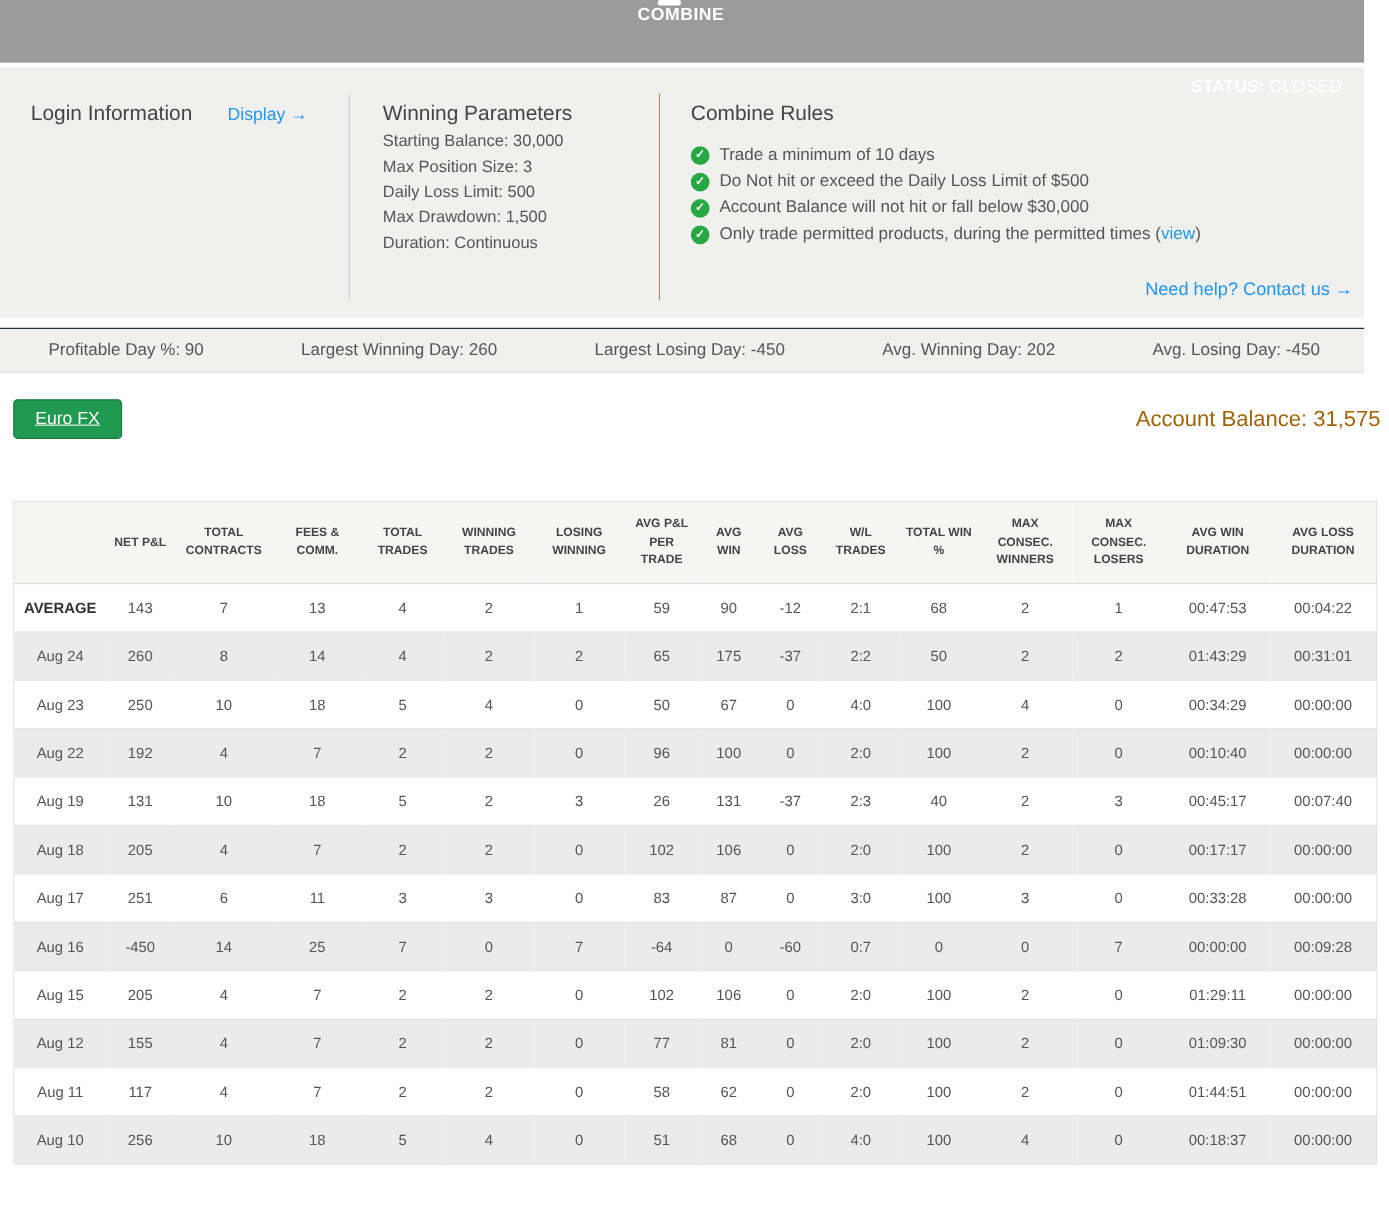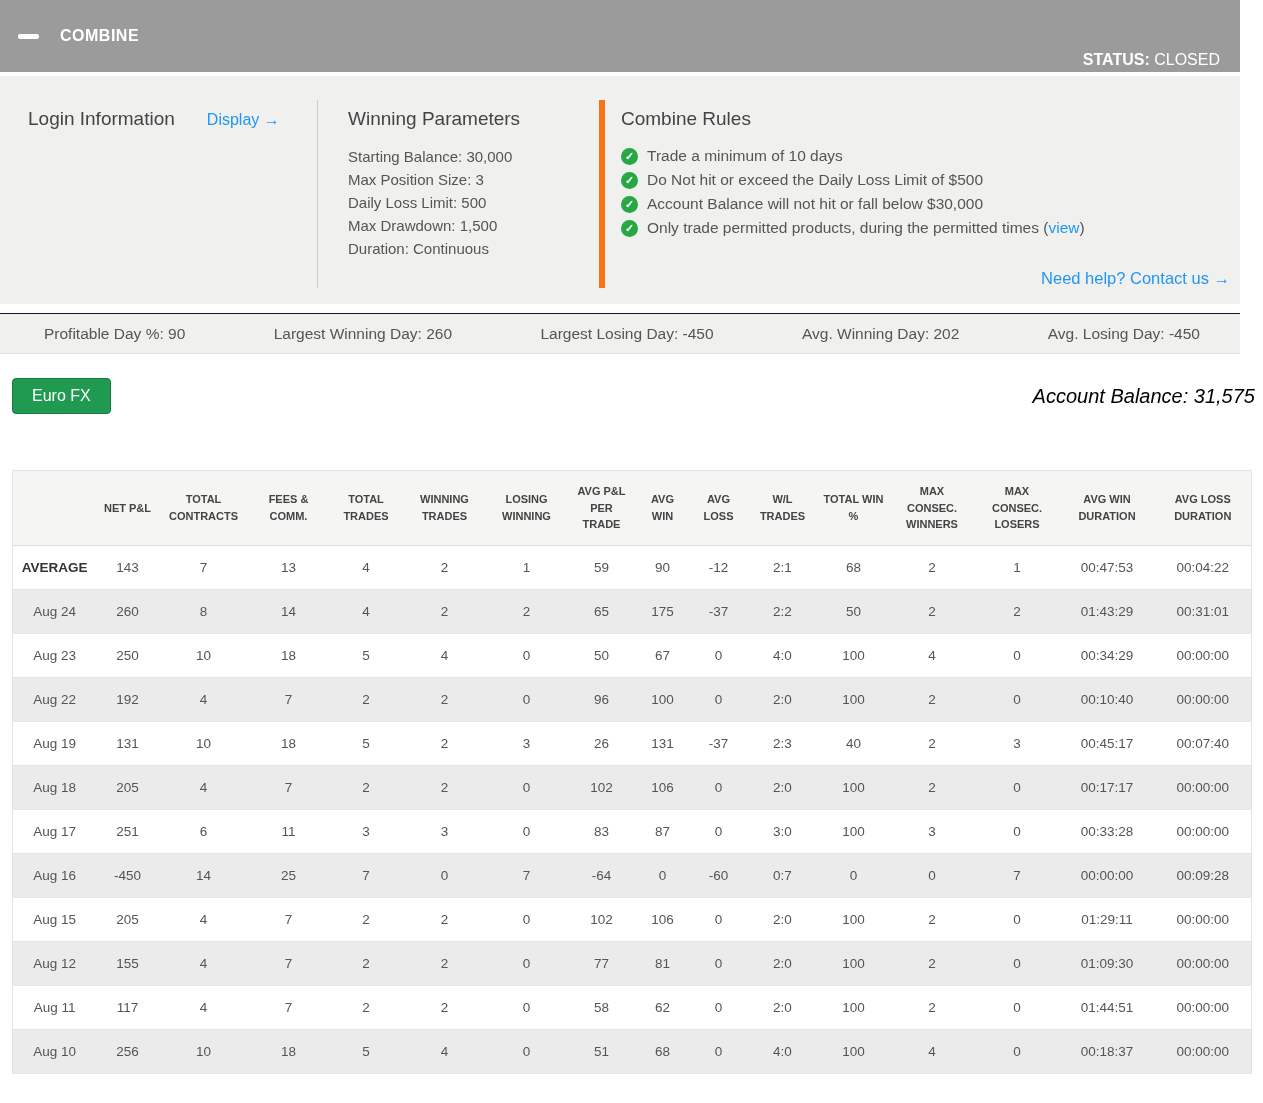--- a/index.html
+++ b/index.html
@@ -1,43 +1,44 @@
 <!DOCTYPE html>
 <html><head>
 <meta charset="utf-8">
 <style>
   * { box-sizing: border-box; margin: 0; padding: 0; }
   html, body { width: 1263px; background: #ffffff; font-family: "Liberation Sans", sans-serif; }
   body { min-height: 1103px; }
 
   
   .titlebar {
-    height: 72px; background: #9b9b9b; margin-right: 23px;
+    height: 57px; background: #9b9b9b; margin-right: 23px;
     display: flex; align-items: center; padding: 0 20px 0 18px;
     color: #ffffff;
+    flex-direction: column;
   }
   .collapse-btn { width: 26px; height: 26px; display: flex; align-items: center; margin-right: 16px; cursor: pointer; }
   .collapse-btn .bar { width: 21px; height: 5px; background: #ffffff; border-radius: 2px; }
   .titlebar-title { font-size: 16px; font-weight: bold; letter-spacing: 0.5px; }
   .titlebar-status { margin-left: auto; font-size: 16px; margin-top: 48px; }
   .titlebar-status .lbl { font-weight: bold; }
 
   
   .info-panel {
     background: #f0f0ef; margin: 4px 23px 0 0;
     display: flex; padding: 24px 0 16px 0; min-height: 228px;
   }
   .col-login { width: 317px; padding: 8px 16px 0 28px; }
   .login-head { display: flex; align-items: baseline; gap: 32px; }
   .section-title { font-size: 19px; color: #444444; font-weight: 400; }
   .link { color: #2196f3; text-decoration: none; cursor: pointer; }
   .display-link { font-size: 16px; }
   .col-params { width: 282px; padding: 8px 24px 0 30px; border-left: 1px solid #cccccc; }
-  .params-list { list-style: none; margin-top: 15px; font-size: 15px; color: #555555; line-height: 23px; }
-  .col-rules { flex: 1; padding: 8px 10px 0 16px; border-left: 6px solid #f97316; display: flex; flex-direction: column; }
+  .params-list { list-style: none; margin-top: 2px; font-size: 15px; color: #555555; line-height: 23px; }
+  .col-rules { flex: 1; padding: 8px 10px 0 28px; border-left: 1px solid #f97316; display: flex; flex-direction: column; }
   .rules-list { list-style: none; margin-top: 14px; font-size: 15.5px; color: #555555; }
   .rules-list li { display: flex; align-items: center; line-height: 24px; }
   .check {
     width: 17px; height: 17px; border-radius: 50%; background: #27a844;
     color: #ffffff; font-size: 11px; font-weight: bold; line-height: 17px;
     text-align: center; display: inline-block; margin-right: 9px; flex: 0 0 17px;
   }
   .help-row { margin-top: auto; text-align: right; padding-top: 24px; }
   .help-link { font-size: 16.5px; }
 
@@ -48,22 +49,23 @@
     display: flex; align-items: center; justify-content: space-between;
     padding: 0 40px 0 44px; font-size: 15.5px; color: #555555;
   }
 
   
   .toolbar-row { display: flex; align-items: center; justify-content: space-between; margin: 24px 8px 0 12px; }
   .instrument-btn {
     background: #1f9a50; border: 1px solid #177a3e; border-radius: 4px;
     color: #ffffff; font-size: 16px; padding: 8px 19px; cursor: pointer;
     font-family: "Liberation Sans", sans-serif;
-  }
-  .balance { font-size: 20px; color: #000000; font-style: italic; }
+    text-decoration: underline;
+  }
+  .balance { font-size: 20px; color: #a16207; }
 
   
   .table-wrap { margin: 56px 12px 24px 12px; }
   table { width: 100%; border-collapse: collapse; table-layout: fixed; border: 1px solid #e3e3e3; }
   thead th {
     background: #f5f5f4; font-size: 11px; font-weight: bold; color: #444444;
     padding: 12px 6px; text-align: center; vertical-align: middle; line-height: 1.5;
     border-bottom: 1px solid #dddddd;
   }
   tbody td, tbody th {

